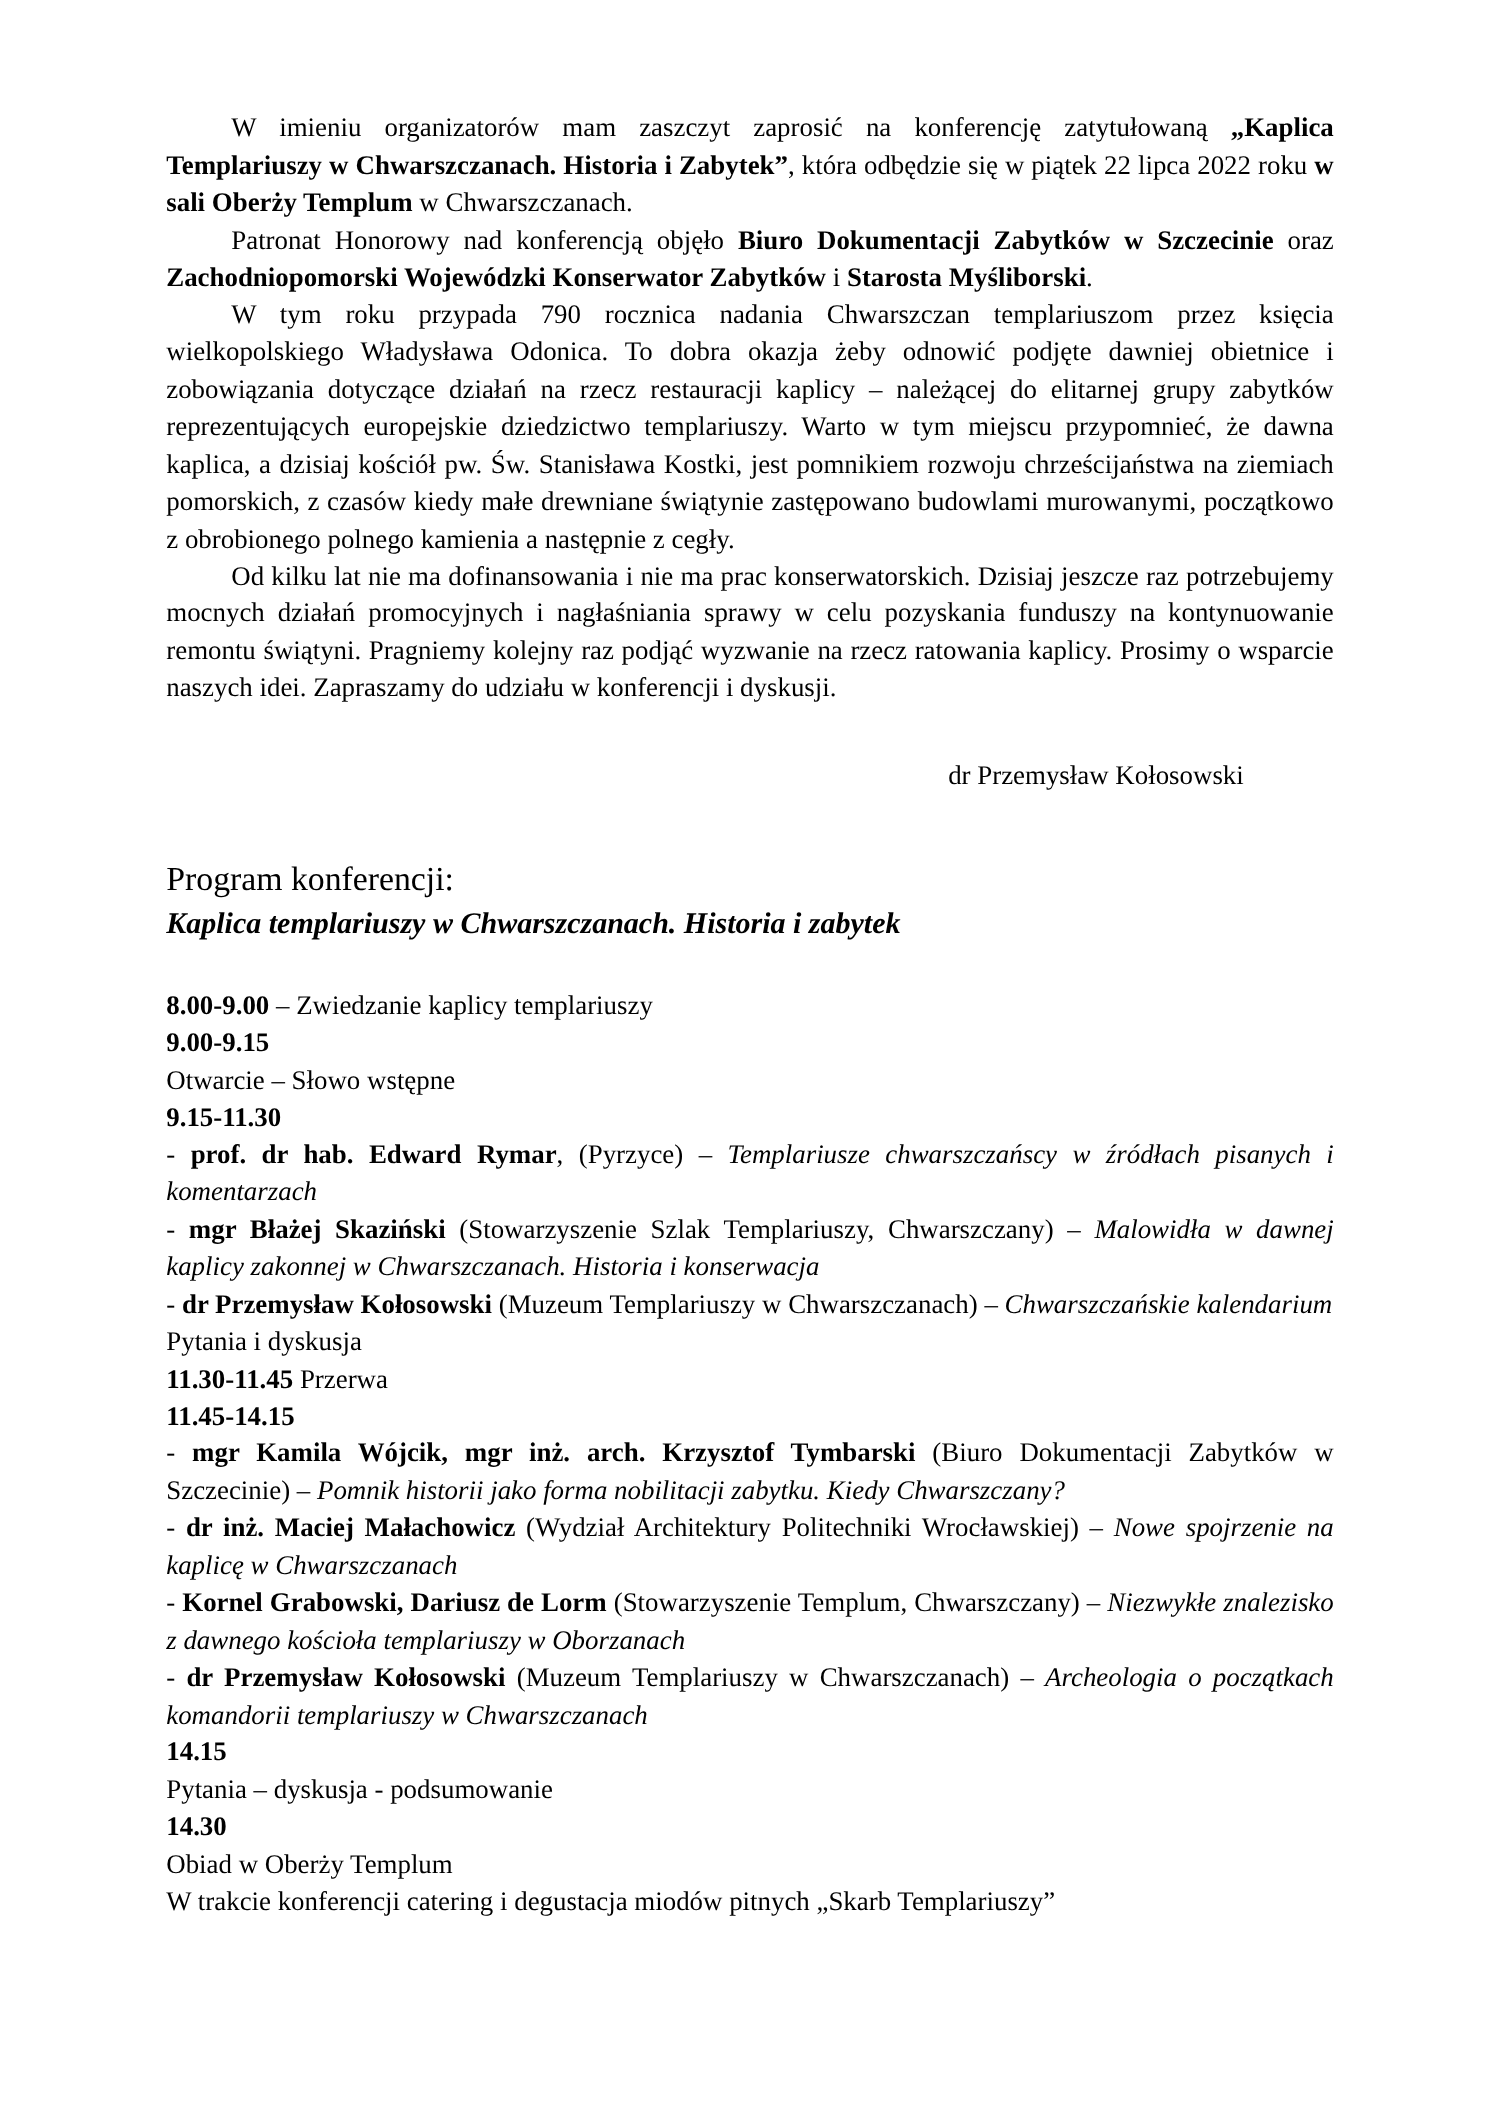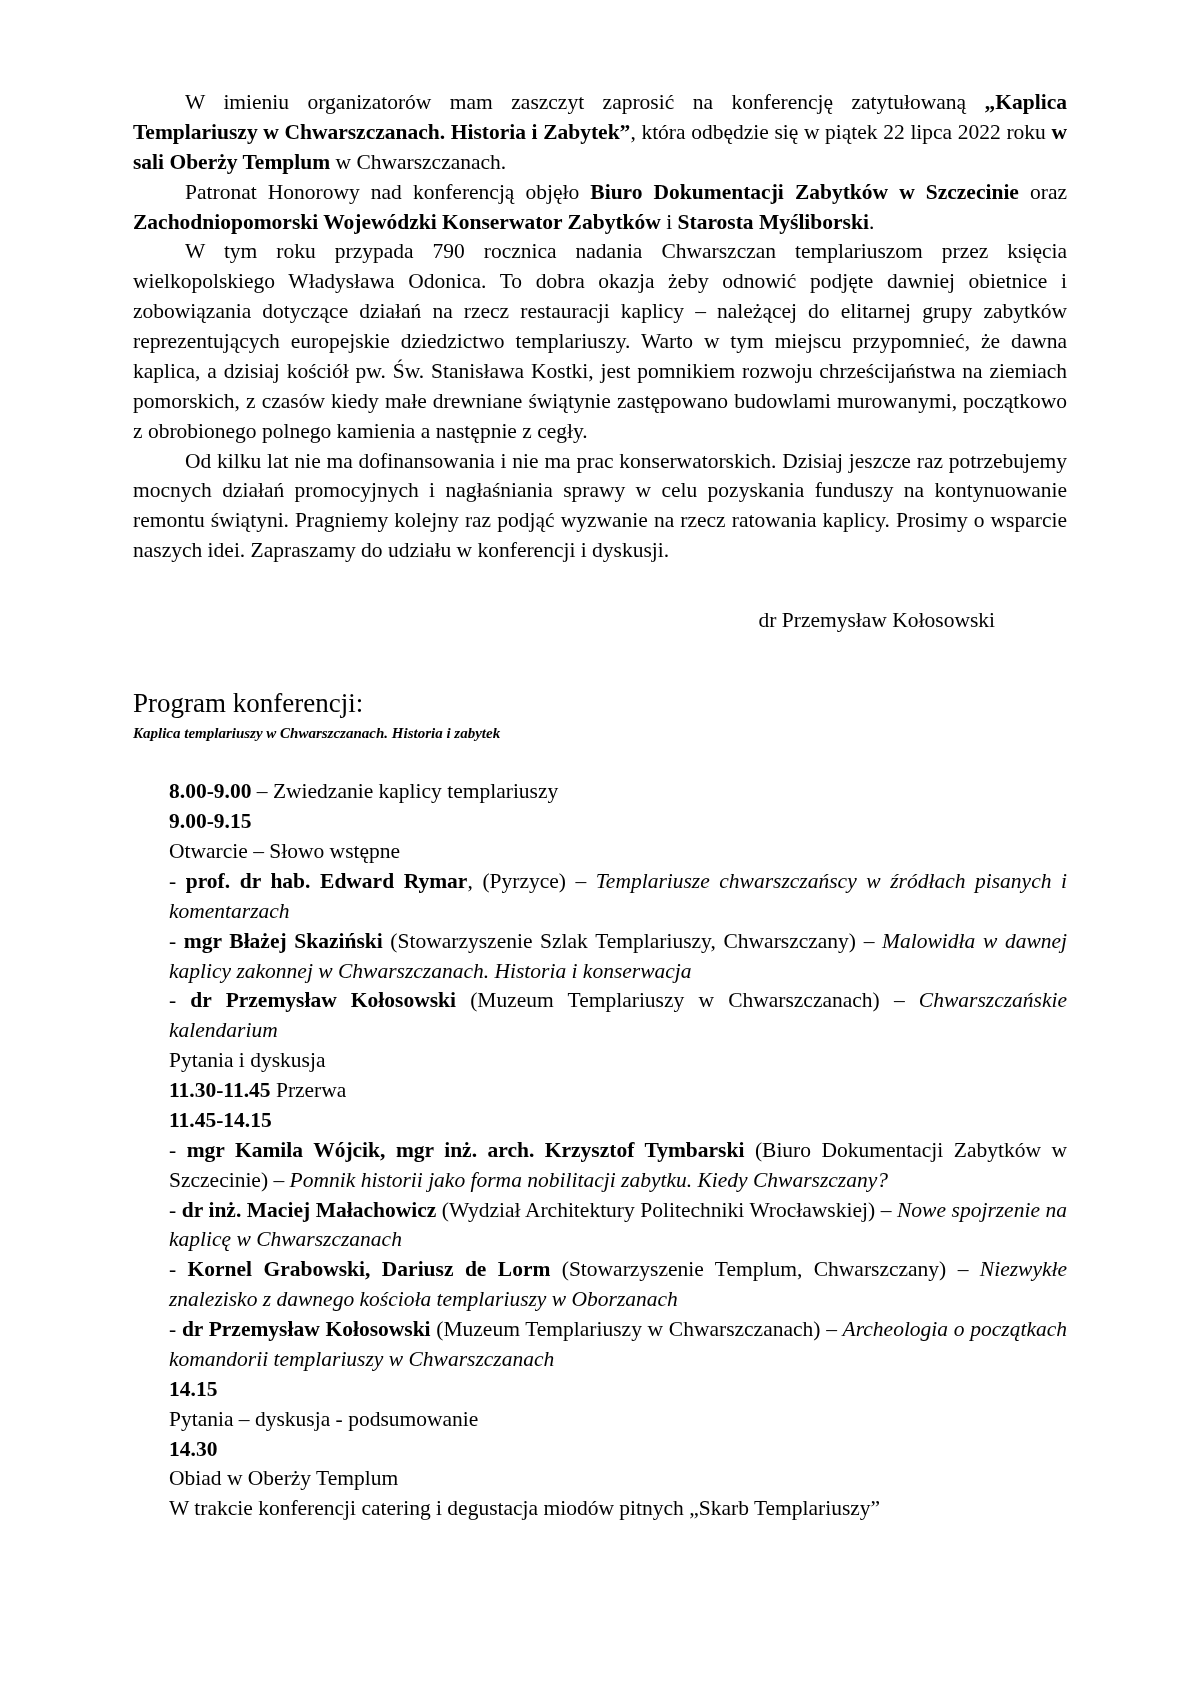--- a/index.html
+++ b/index.html
@@ -40,33 +40,33 @@
     text-align: right;
     padding-right: 72px;
   }
 
   .program-head {
     margin-top: 52px;
     font-size: 27px;
     line-height: 1.39;
   }
   .program-title {
-    font-size: 15px;
+    font-size: 24px;
     font-weight: bold;
     font-style: italic;
     line-height: 1.39;
   }
 
   .schedule {
     margin-top: 34px;
   }
   .schedule p {
     text-align: justify;
   }
-  .noindent { text-indent: 0; margin-left: 36px; }
+  .noindent { text-indent: 0; }
 </style>
 </head>
 <body>
 
 <div class="page">
 
   <div id="letter-body">
       <p class="indent"><span>W imieniu organizatorów mam zaszczyt zaprosić na konferencję zatytułowaną </span><span class="b">„Kaplica Templariuszy w Chwarszczanach. Historia i Zabytek”</span><span>, która odbędzie się w piątek 22 lipca 2022 roku </span><span class="b">w sali Oberży Templum</span><span> w Chwarszczanach.</span></p>
       <p class="indent"><span>Patronat Honorowy nad konferencją objęło </span><span class="b">Biuro Dokumentacji Zabytków w Szczecinie</span><span> oraz </span><span class="b">Zachodniopomorski Wojewódzki Konserwator Zabytków</span><span> i </span><span class="b">Starosta Myśliborski</span><span>.</span></p>
       <p class="indent"><span>W tym roku przypada 790 rocznica nadania Chwarszczan templariuszom przez księcia wielkopolskiego Władysława Odonica. To dobra okazja żeby odnowić podjęte dawniej obietnice i zobowiązania dotyczące działań na rzecz restauracji kaplicy – należącej do elitarnej grupy zabytków reprezentujących europejskie dziedzictwo templariuszy. Warto w tym miejscu  przypomnieć, że dawna kaplica, a dzisiaj kościół pw. Św. Stanisława Kostki, jest pomnikiem rozwoju chrześcijaństwa na ziemiach pomorskich, z czasów kiedy małe drewniane świątynie zastępowano budowlami murowanymi, początkowo z obrobionego polnego kamienia a następnie z cegły.</span></p>
@@ -75,20 +75,21 @@
 
   <div class="sig">dr Przemysław Kołosowski</div>
 
   <div class="program-head">Program konferencji:</div>
   <div class="program-title">Kaplica templariuszy w Chwarszczanach. Historia i zabytek</div>
 
   <div class="schedule" id="schedule-body">
       <p class="noindent"><span class="b">8.00-9.00</span><span> – Zwiedzanie kaplicy templariuszy</span></p>
       <p class="noindent"><span class="b">9.00-9.15</span></p>
       <p class="noindent"><span>Otwarcie – Słowo wstępne</span></p>
+      <p class="noindent"><span class="b">9.15-11.30</span></p>
       <p class="noindent"><span>- </span><span class="b">prof. dr hab. Edward Rymar</span><span>, (Pyrzyce) – </span><span class="i">Templariusze chwarszczańscy w źródłach pisanych i komentarzach</span></p>
       <p class="noindent"><span>- </span><span class="b">mgr Błażej Skaziński</span><span> (Stowarzyszenie Szlak Templariuszy, Chwarszczany) – </span><span class="i">Malowidła w dawnej kaplicy zakonnej w Chwarszczanach. Historia i konserwacja</span></p>
       <p class="noindent"><span>- </span><span class="b">dr Przemysław Kołosowski</span><span> (Muzeum Templariuszy w Chwarszczanach) – </span><span class="i">Chwarszczańskie kalendarium</span></p>
       <p class="noindent"><span>Pytania i dyskusja</span></p>
       <p class="noindent"><span class="b">11.30-11.45</span><span> Przerwa</span></p>
       <p class="noindent"><span class="b">11.45-14.15</span></p>
       <p class="noindent"><span>- </span><span class="b">mgr Kamila Wójcik, mgr inż. arch. Krzysztof Tymbarski</span><span> (Biuro Dokumentacji Zabytków w Szczecinie) – </span><span class="i">Pomnik historii jako forma nobilitacji zabytku. Kiedy Chwarszczany?</span></p>
       <p class="noindent"><span>- </span><span class="b">dr inż. Maciej Małachowicz</span><span> (Wydział Architektury Politechniki Wrocławskiej) – </span><span class="i">Nowe spojrzenie na kaplicę w Chwarszczanach</span></p>
       <p class="noindent"><span>- </span><span class="b">Kornel Grabowski, Dariusz de Lorm</span><span> (Stowarzyszenie Templum, Chwarszczany) – </span><span class="i">Niezwykłe znalezisko z dawnego kościoła templariuszy w Oborzanach</span></p>
       <p class="noindent"><span>- </span><span class="b">dr Przemysław Kołosowski</span><span> (Muzeum Templariuszy w Chwarszczanach) – </span><span class="i">Archeologia o początkach komandorii templariuszy w Chwarszczanach</span></p>

